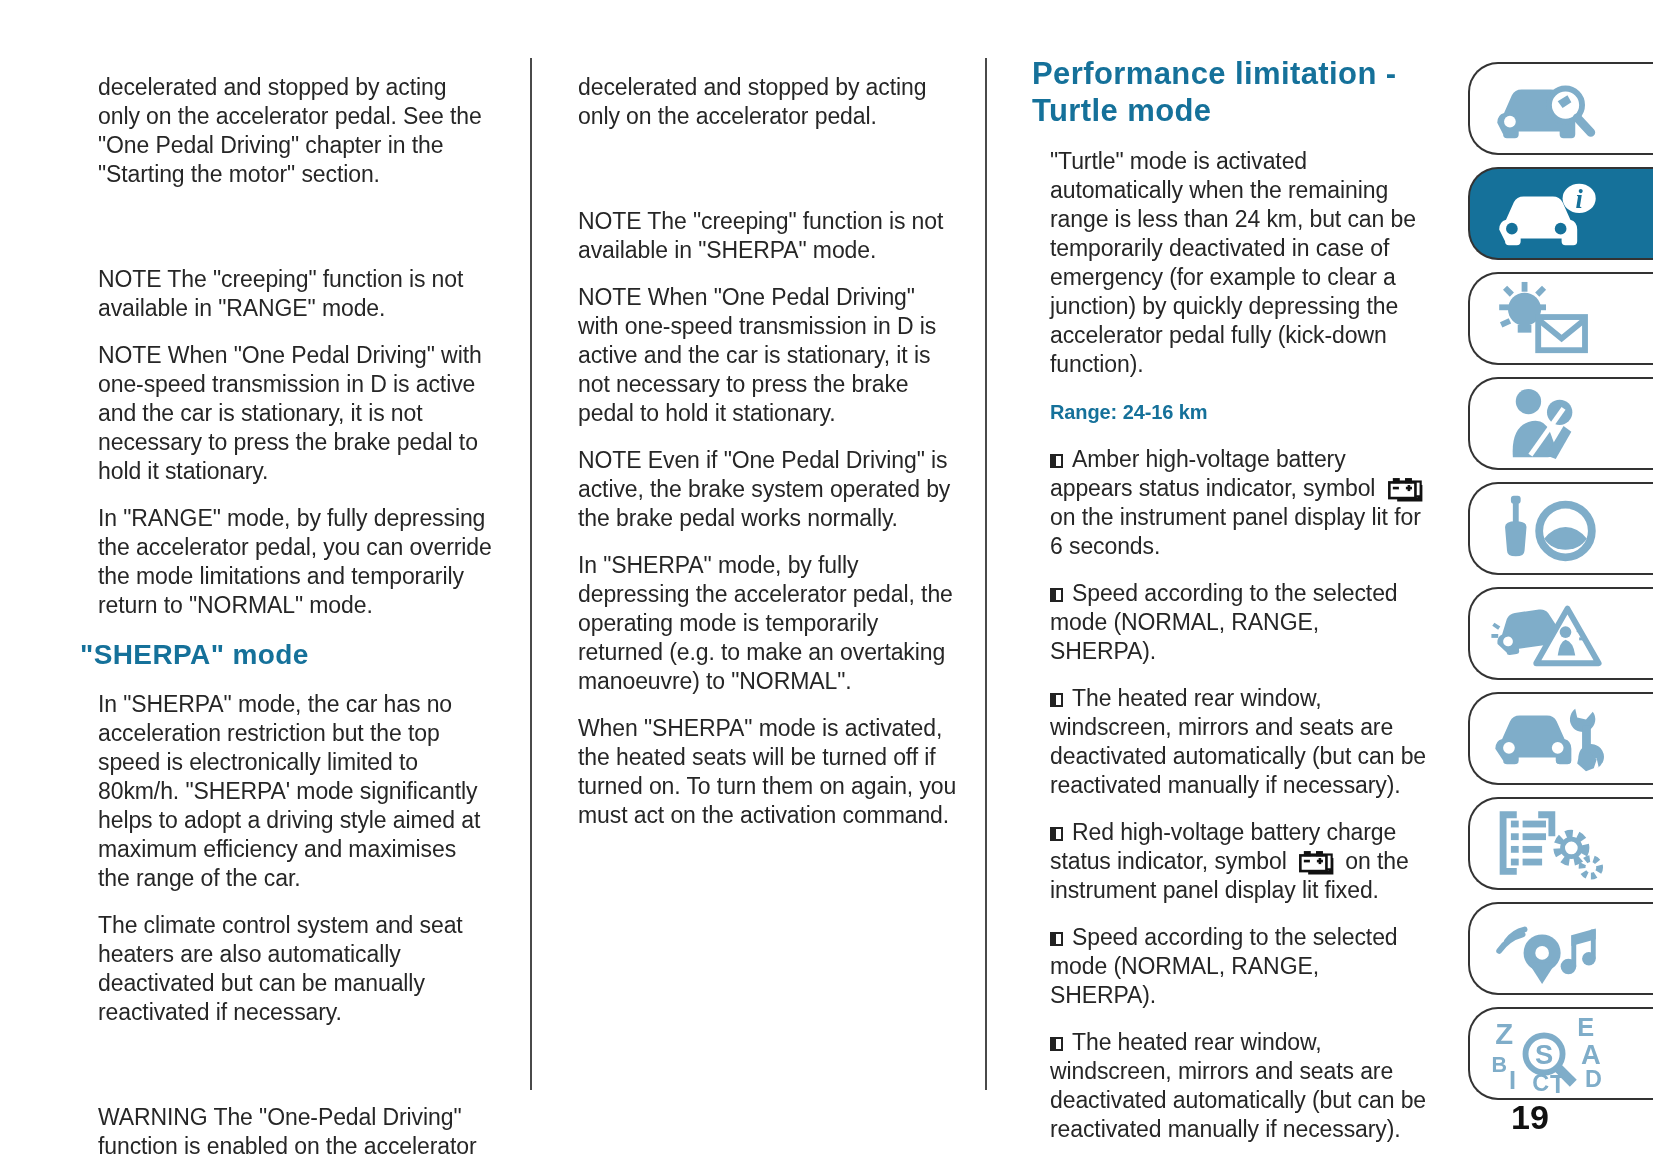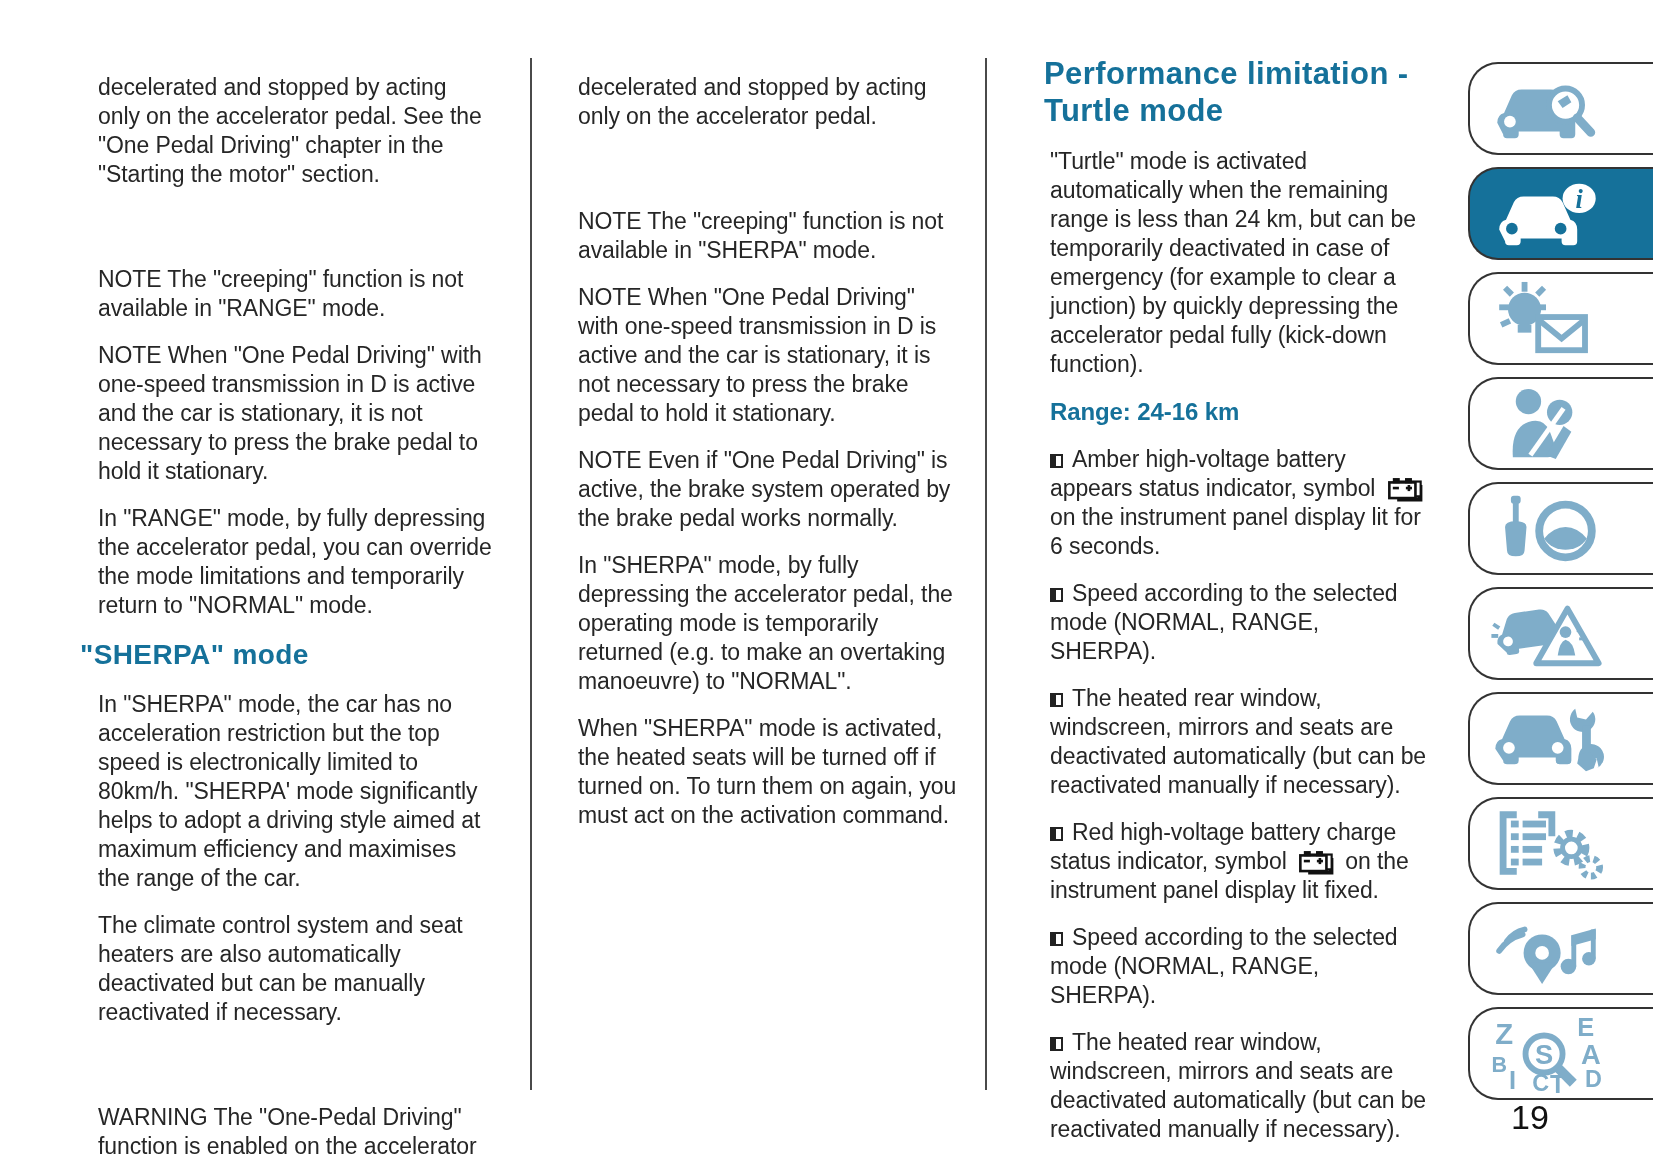--- a/index.html
+++ b/index.html
@@ -37,26 +37,26 @@
     line-height:34px;
     letter-spacing:0.4px;
     margin:14px 0 8px 0;
   }
   .h-main{
     color:var(--accent);
     font-weight:bold;
     font-size:31px;
     line-height:37px;
     letter-spacing:0.4px;
-    margin:0 0 8px 12px;
+    margin:0 0 8px 0;
   }
   .subhead{
     color:var(--accent);
     font-weight:bold;
-    font-size:24px;
+    font-size:20px;
     line-height:30px;
     margin:6px 0 3px 0;
   }
   .divider{
     position:absolute;
     top:58px;
     width:2px;
     height:1032px;
     background:#4a4a4a;
   }
@@ -98,21 +98,21 @@
     background:var(--accent);
     color:#ffffff;
   }
   .tab svg{display:block;}
   #page-num{
     position:absolute;
     left:1495px;top:1098px;
     width:70px;
     text-align:center;
     font-size:34px;
-    font-weight:normal;
+    font-weight:bold;
     color:#111;
   }
 </style>
 </head>
 <body>
 
 <div class="col" id="col1">
   <p>decelerated and stopped by acting only on the accelerator pedal. See the "One Pedal Driving" chapter in the "Starting the motor" section.</p>
   <div class="sp"></div>
   <p>NOTE The "creeping" function is not available in "RANGE" mode.</p>

